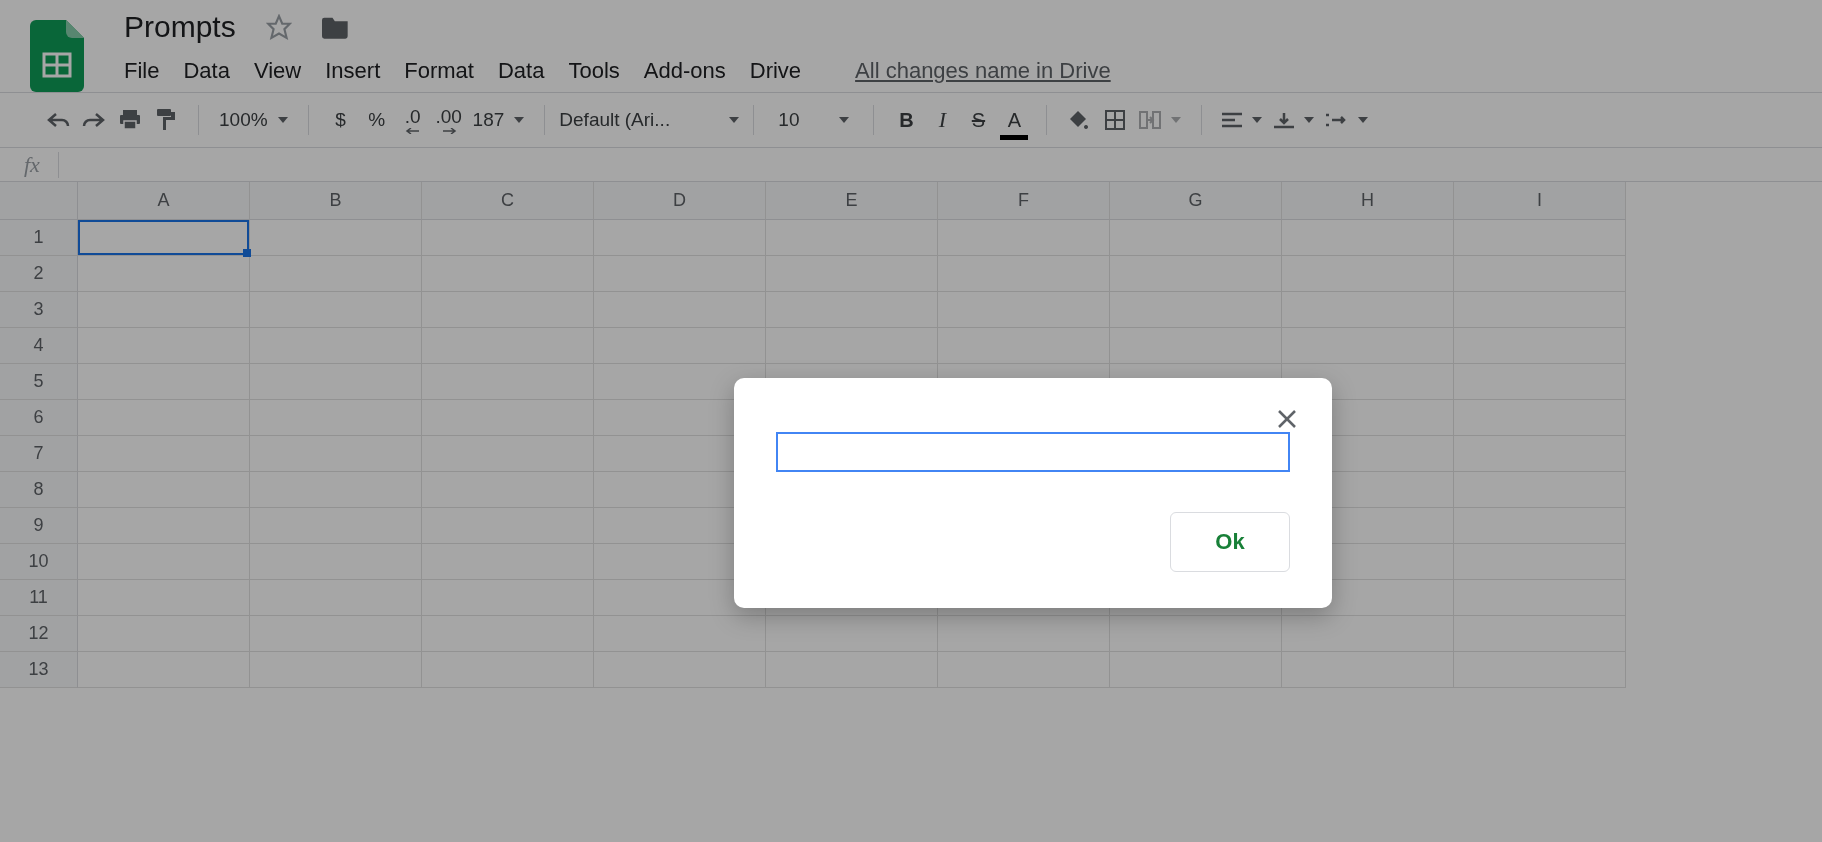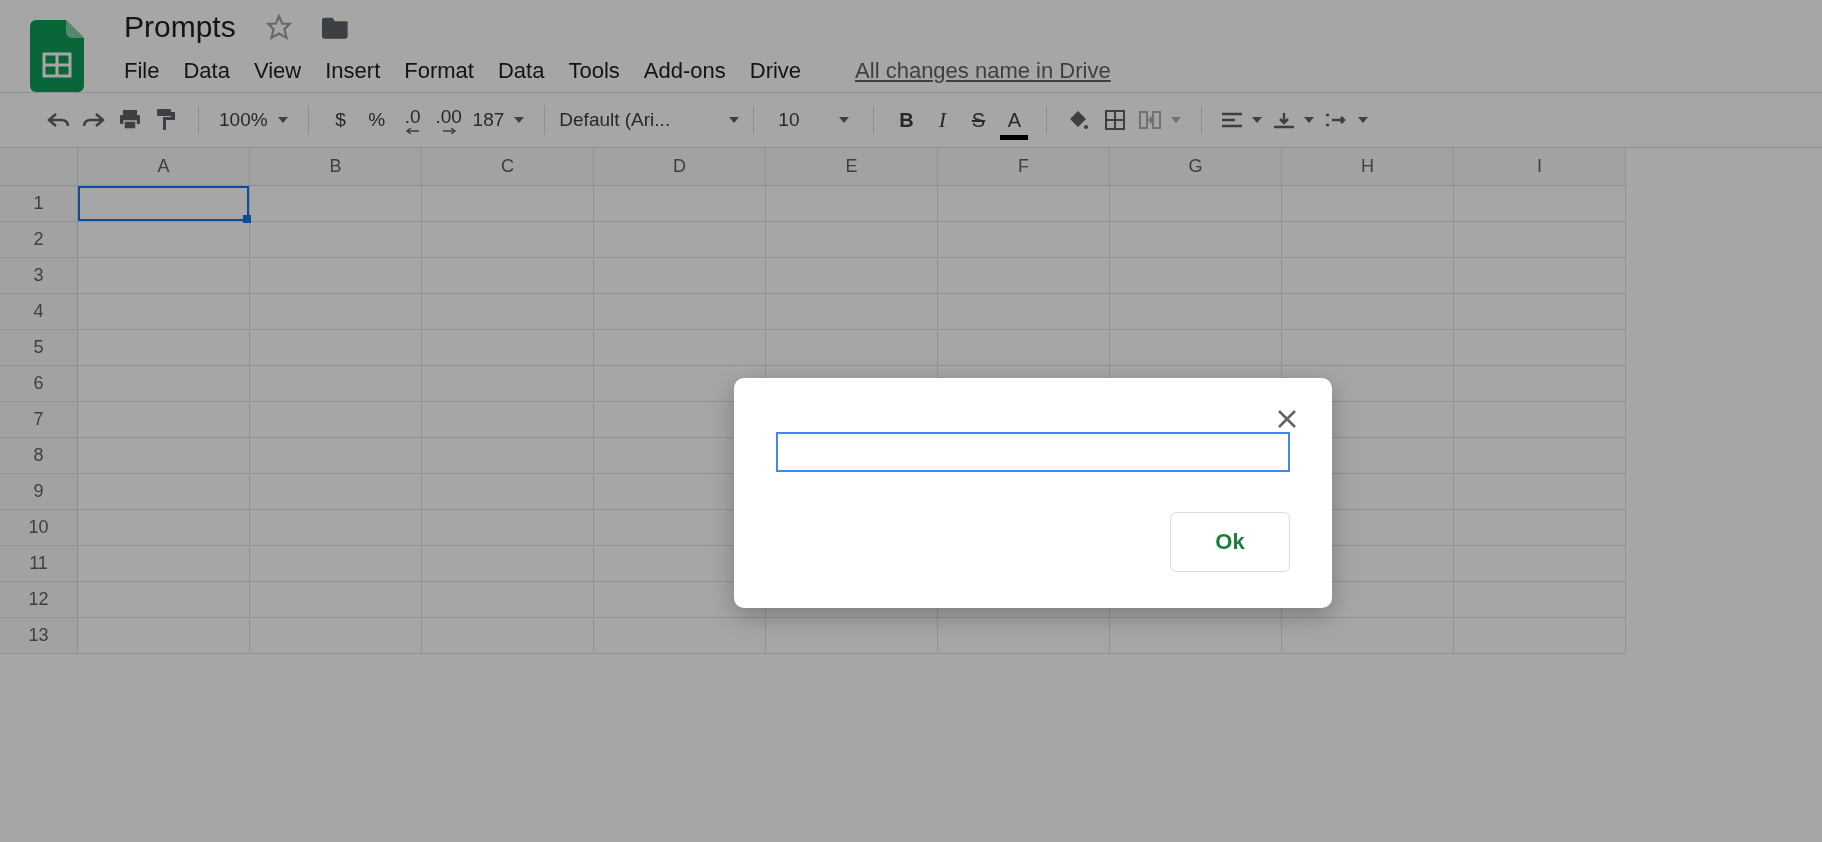--- a/index.html
+++ b/index.html
@@ -218,20 +218,24 @@
       <svg width="22" height="16" viewBox="0 0 22 16" fill="none" stroke="#5f6368" stroke-width="2.5">
           <line x1="0" y1="3" x2="3" y2="3"></line>
           <line x1="0" y1="13" x2="3" y2="13"></line>
           <line x1="6" y1="8" x2="18" y2="8"></line>
           <path d="M15 5 l3 3 -3 3"></path>
         </svg>
       <span class="dd"></span>
     </div>
   </div>
 
+  <div class="fx-bar">
+    <span class="fx-label">fx</span>
+    <input class="fx-input" value="" style="">
+  </div>
 
   <div class="grid">
     <div>
       <div class="corner"></div>
       <div id="rowhdrs">
           <div class="rowhdr">1</div>
           <div class="rowhdr">2</div>
           <div class="rowhdr">3</div>
           <div class="rowhdr">4</div>
           <div class="rowhdr">5</div>

